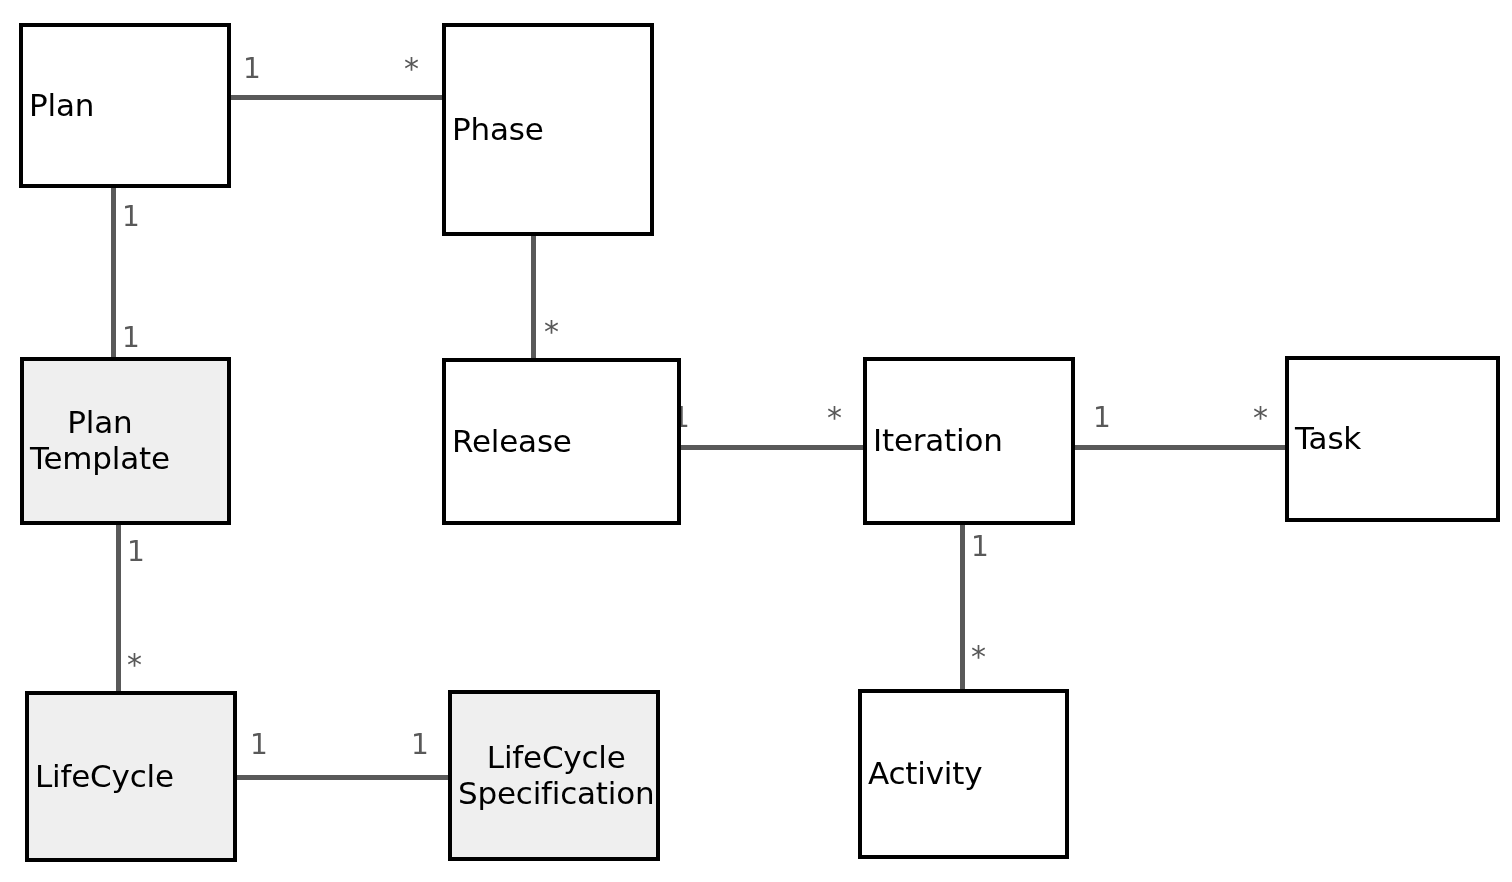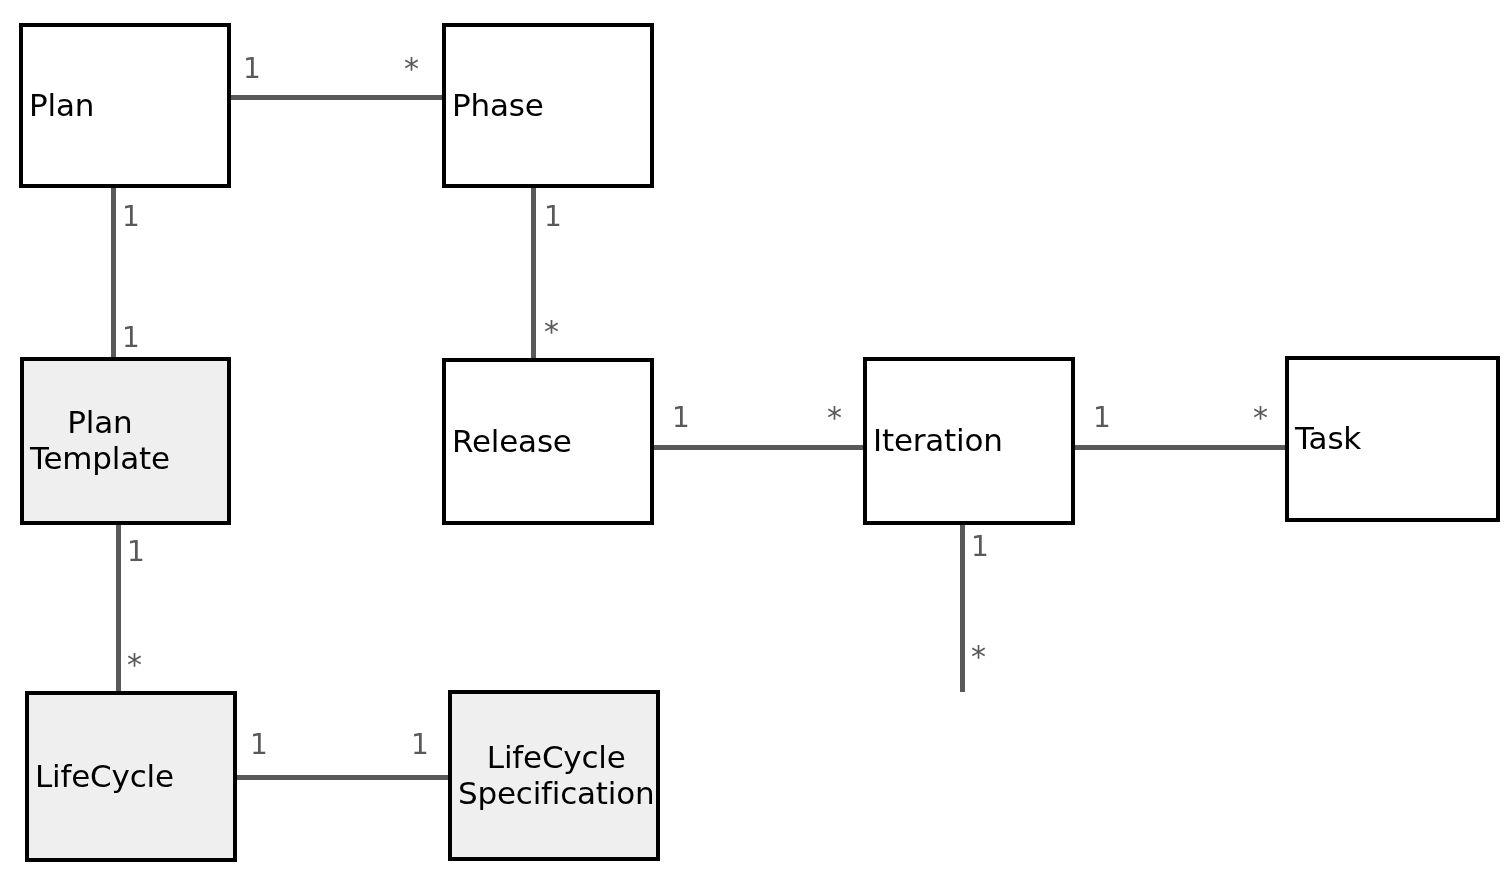--- a/index.html
+++ b/index.html
@@ -85,36 +85,39 @@
     <div class="mult star" style="left: 127px; top: 650px; color: rgb(89, 89, 89);">*</div>
     <div class="edge v" style="left: 960px; top: 522px; height: 170px; background: rgb(89, 89, 89);"></div>
     <div class="mult" style="left: 971px; top: 533px; color: rgb(89, 89, 89);">1</div>
     <div class="mult star" style="left: 971px; top: 642px; color: rgb(89, 89, 89);">*</div>
     <div class="edge h" style="left: 234px; top: 775px; width: 218px; background: rgb(89, 89, 89);"></div>
     <div class="mult" style="left: 250px; top: 731px; color: rgb(89, 89, 89);">1</div>
     <div class="mult" style="left: 411px; top: 731px; color: rgb(89, 89, 89);">1</div>
     <div class="node" style="left: 19px; top: 23px; width: 212px; height: 165px; border-color: rgb(0, 0, 0); background: rgb(255, 255, 255); color: rgb(0, 0, 0);">
       <span class="label">Plan</span>
     </div>
-    <div class="node" style="left: 442px; top: 23px; width: 212px; height: 165px; border-color: rgb(0, 0, 0); background: rgb(255, 255, 255); color: rgb(0, 0, 0);">
+    <div class="node" style="left: 442px; top: 23px; width: 212px; height: 213px; border-color: rgb(0, 0, 0); background: rgb(255, 255, 255); color: rgb(0, 0, 0);">
       <span class="label">Phase</span>
     </div>
     <div class="node shaded" style="left: 20px; top: 357px; width: 211px; height: 168px; border-color: rgb(0, 0, 0); background: rgb(239, 239, 239); color: rgb(0, 0, 0);">
       <span class="label">Plan
 Template</span>
     </div>
-    <div class="node" style="left: 442px; top: 358px; width: 212px; height: 167px; border-color: rgb(0, 0, 0); background: rgb(255, 255, 255); color: rgb(0, 0, 0);">
+    <div class="node" style="left: 442px; top: 358px; width: 239px; height: 167px; border-color: rgb(0, 0, 0); background: rgb(255, 255, 255); color: rgb(0, 0, 0);">
       <span class="label">Release</span>
     </div>
     <div class="node" style="left: 863px; top: 357px; width: 212px; height: 168px; border-color: rgb(0, 0, 0); background: rgb(255, 255, 255); color: rgb(0, 0, 0);">
       <span class="label">Iteration</span>
     </div>
     <div class="node" style="left: 1285px; top: 356px; width: 215px; height: 166px; border-color: rgb(0, 0, 0); background: rgb(255, 255, 255); color: rgb(0, 0, 0);">
       <span class="label">Task</span>
     </div>
     <div class="node shaded" style="left: 25px; top: 691px; width: 212px; height: 171px; border-color: rgb(0, 0, 0); background: rgb(239, 239, 239); color: rgb(0, 0, 0);">
       <span class="label">LifeCycle</span>
     </div>
     <div class="node shaded" style="left: 448px; top: 690px; width: 212px; height: 171px; border-color: rgb(0, 0, 0); background: rgb(239, 239, 239); color: rgb(0, 0, 0);">
       <span class="label">LifeCycle
 Specification</span>
     </div>
+    <div class="node" style="left: 858px; top: 689px; width: 211px; height: 170px; border-color: rgb(0, 0, 0); background: rgb(255, 255, 255); color: rgb(0, 0, 0);">
+      <span class="label">Activity</span>
+    </div>
   </div>
 
 </body></html>

